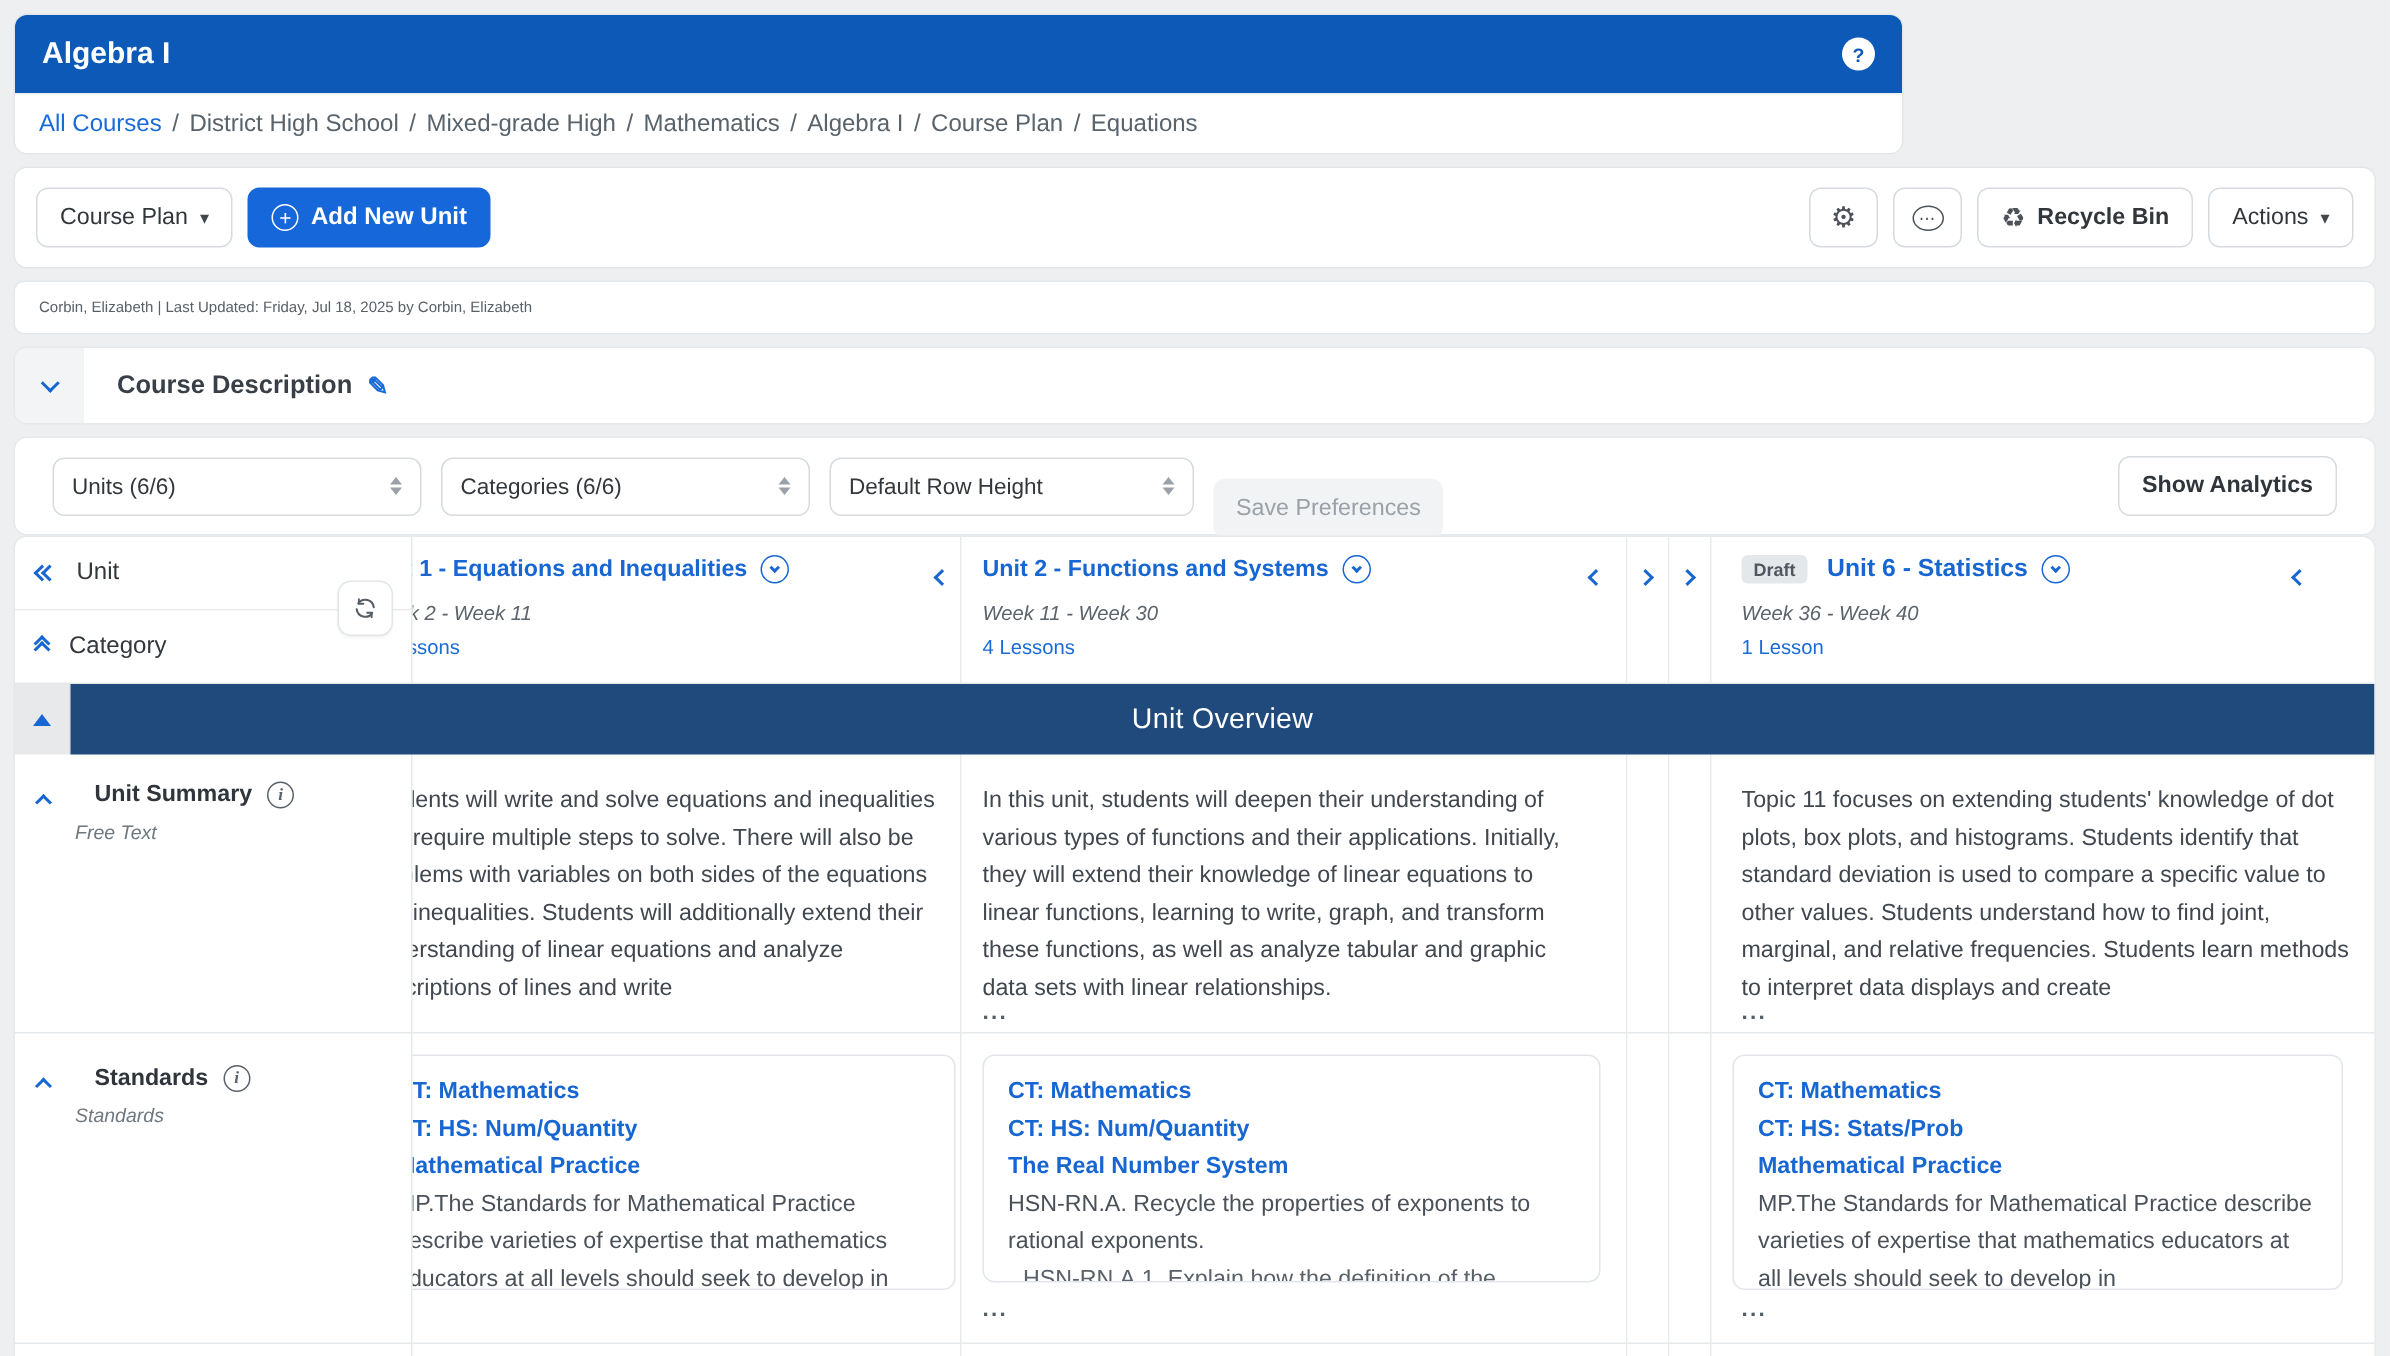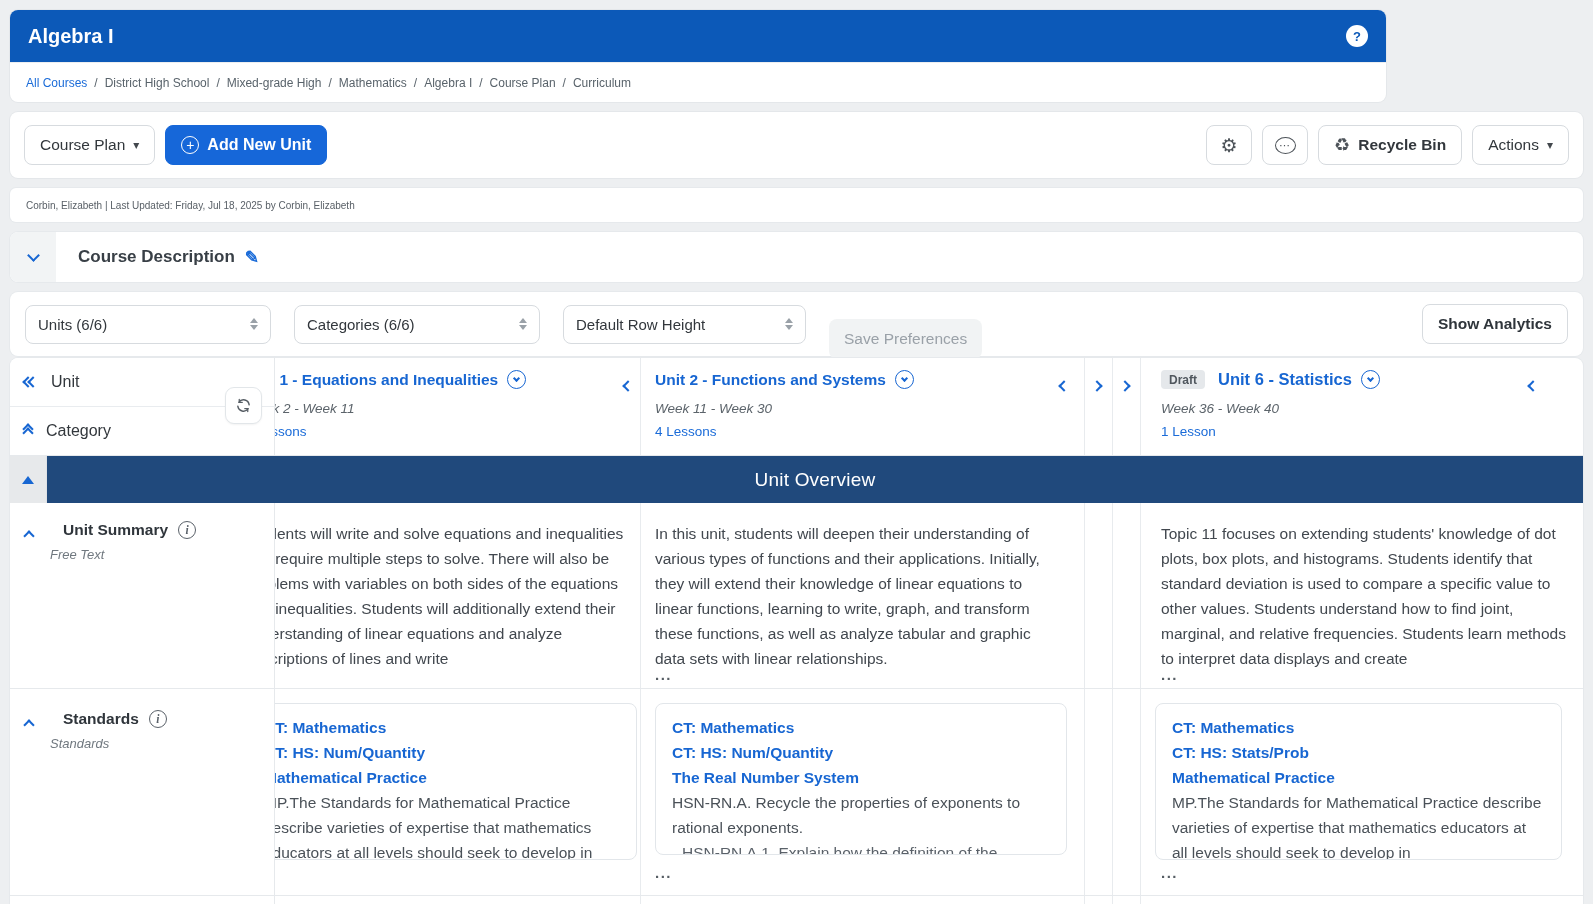--- a/index.html
+++ b/index.html
@@ -1,29 +1,29 @@
 <!DOCTYPE html>
 <html><head>
 <meta charset="utf-8">
 <style>
   * { margin:0; padding:0; box-sizing:border-box; }
   html,body { background:#e9ebee; }
   .page { position:relative; width:1593px; height:904px; background:#edeff1;
           font-family:"Liberation Sans", sans-serif; overflow:hidden; color:#363c42; }
 
   
-  .topcard { position:absolute; left:10px; top:10px; width:1376px; height:92px;
+  .topcard { position:absolute; left:10px; top:10px; width:1258px; height:92px;
              border-radius:8px; overflow:hidden; background:#fff; box-shadow:0 0 0 1px #e4e7ea; }
   .topbar { height:52px; background:#0c59b8; display:flex; align-items:center;
             justify-content:space-between; padding:0 18px; }
   .topbar h1 { color:#fff; font-size:20px; font-weight:bold; }
   .help-circle { width:22px; height:22px; border-radius:50%; background:#fff; color:#0c59b8;
                  font-weight:bold; font-size:13px; display:flex; align-items:center; justify-content:center; cursor:pointer; }
   .crumbs { height:40px; display:flex; align-items:center; gap:7px; padding:0 16px;
-            font-size:12px; color:#59636b; border-top:1px solid #eceef0;text-align:center; }
+            font-size:16px; color:#59636b; border-top:1px solid #eceef0;text-align:center; }
   .crumbs .link { color:#1a6bd8; }
 
   
   .toolbar { position:absolute; left:10px; top:112px; width:1573px; height:66px; background:#fff;
              border-radius:8px; box-shadow:0 0 0 1px #e4e7ea; display:flex; align-items:center;
              justify-content:space-between; padding:0 14px; }
   .tb-left, .tb-right { display:flex; align-items:center; gap:10px; }
   .btn { display:inline-flex; align-items:center; gap:8px; height:40px; padding:0 15px;
          background:#fff; border:1px solid #d7dbdf; border-radius:8px; font-size:15.5px;
          color:#32373c; cursor:pointer; white-space:nowrap; }
@@ -48,21 +48,21 @@
   .descbar { position:absolute; left:10px; top:232px; width:1573px; height:50px; background:#fff;
              border-radius:8px; box-shadow:0 0 0 1px #e6e9ec; overflow:hidden; display:flex; align-items:stretch; }
   .desc-strip { width:46px; background:#f2f4f5; display:flex; align-items:center; justify-content:center; cursor:pointer; }
   .desc-title { display:flex; align-items:center; gap:10px; padding-left:22px; font-size:17px;
                 font-weight:bold; color:#383f46; }
   .pencil { color:#1a6bd8; font-size:17px; cursor:pointer; }
 
   
   .filters { position:absolute; left:10px; top:292px; width:1573px; height:64px; background:#fff;
              border-radius:8px; box-shadow:0 0 0 1px #e6e9ec; display:flex; align-items:center;
-             padding:0 15px; gap:23px; }
+             padding:0 25px; gap:13px; }
   .select { width:246px; height:39px; border:1px solid #d7dbdf; border-radius:8px; display:flex;
             align-items:center; justify-content:space-between; padding:0 12px; font-size:15px;
             color:#32373c; cursor:pointer; background:#fff; }
   .sort-arrows { display:inline-flex; flex-direction:column; gap:2px; }
   .sort-arrows i { width:0; height:0; border-left:4px solid transparent; border-right:4px solid transparent; }
   .sort-arrows .up { border-bottom:5px solid #9aa1a8; }
   .sort-arrows .dn { border-top:5px solid #9aa1a8; }
   .btn-disabled { background:#f1f3f4; border:none; color:#9aa1a8;margin-top:29px; }
   .spacer { flex:1; }
 
@@ -154,21 +154,21 @@
       <span>District High School</span>
       <span>/</span>
       <span>Mixed-grade High</span>
       <span>/</span>
       <span>Mathematics</span>
       <span>/</span>
       <span>Algebra I</span>
       <span>/</span>
       <span>Course Plan</span>
       <span>/</span>
-      <span>Curriculum</span>
+      <span>Equations</span>
     </div>
   </div>
 
   <div class="toolbar">
     <div class="tb-left">
       <button class="btn">
         <span>Course Plan</span>
         <span class="caret">▾</span>
       </button>
       <button class="btn btn-primary">

